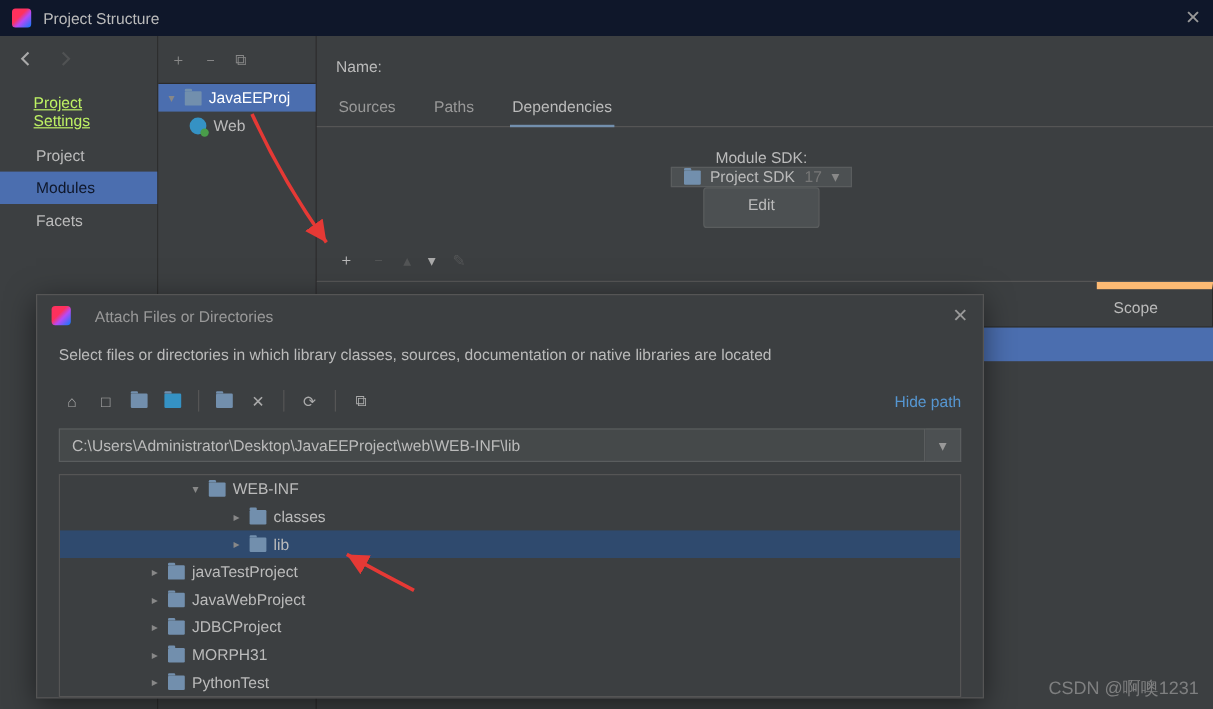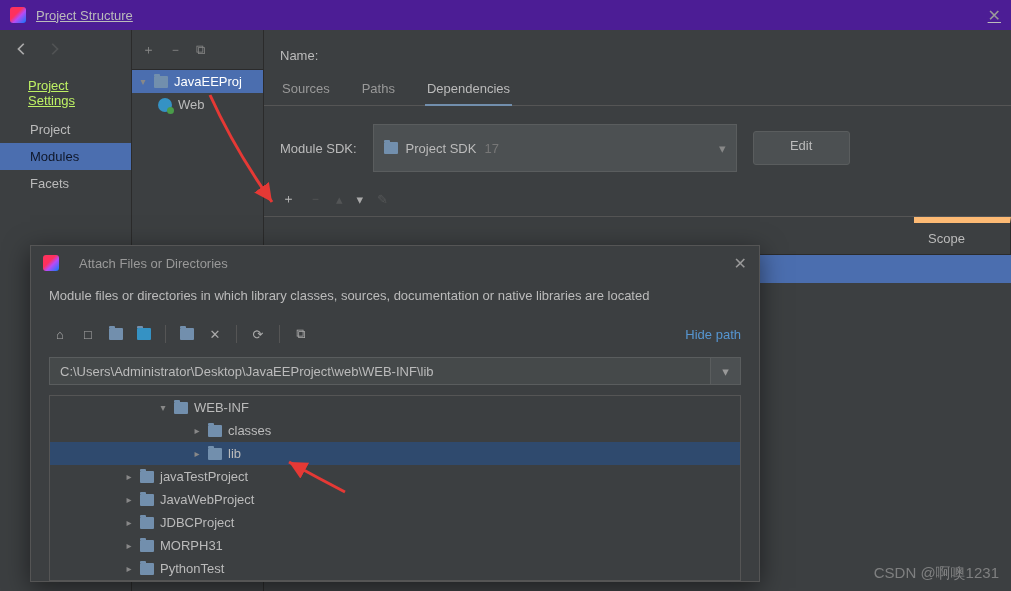--- a/index.html
+++ b/index.html
@@ -1,18 +1,18 @@
 <!DOCTYPE html>
 <html><head>
 <meta charset="utf-8">
 <style>
 * { margin:0; padding:0; box-sizing:border-box; font-family:"Segoe UI",Arial,sans-serif; font-size:13px; }
 body { background:#3c3f41; color:#bbbbbb; width:1011px; height:591px; overflow:hidden; position:relative; }
 .window { width:1011px; height:591px; background:#3c3f41; position:relative; }
-.titlebar { height:30px; display:flex; align-items:center; padding:15px 10px; background:#4c1d95;text-decoration:underline; }
+.titlebar { height:30px; display:flex; align-items:center; padding:15px 10px; background:#0f172a; }
 .ij-icon { width:16px; height:16px; background:linear-gradient(135deg,#fe315d 0%,#fe315d 40%,#b74af7 60%,#087cfa 100%); border-radius:3px; margin-right:10px; }
 .title { flex:1; color:#bbbbbb; }
 .close-x { color:#999; cursor:pointer; font-size:16px; }
 .inner { display:flex; height:561px; }
 .sidebar { width:132px; background:#3c3f41; border-right:1px solid #2b2b2b; }
 .nav-row { height:40px; display:flex; align-items:center; padding:0 15px; gap:18px; color:#777; }
 .nav-row svg { width:14px; height:14px; }
 .section-hdr { padding:8px 28px; color:#bef264;text-decoration:underline; }
 .side-item { padding:6px 0 6px 30px; color:#bbb; cursor:pointer; }
 .side-item.sel { background:#4b6eaf; color:#0f172a; }
@@ -24,32 +24,32 @@
 .folder-ic::before { content:""; position:absolute; top:-2px; left:0; width:6px; height:2px; background:#728fad; border-radius:1px 1px 0 0; }
 .web-ic { width:14px; height:14px; background:#3592c4; border-radius:50%; display:inline-block; position:relative; }
 .web-ic::after { content:""; position:absolute; bottom:-2px; right:-2px; width:7px; height:7px; background:#4a9d4a; border-radius:50%; }
 .main { flex:1; background:#3c3f41; padding:0; }
 .name-row { display:flex; align-items:center; padding:18px 22px 4px 16px; gap:18px; }
 .name-lbl { color:#bbb; }
 .name-input { flex:1; height:28px; background:#45494a; border:1px solid #5a5d5e; color:#bbb; padding:0 10px; }
 .tabs { display:flex; gap:28px; padding:14px 22px 0 16px; border-bottom:1px solid #555; }
 .tab { padding:0 2px 8px 2px; color:#999; cursor:pointer; }
 .tab.act { color:#bbb; border-bottom:2px solid #728fad; margin-bottom:-1px; }
-.sdk-row { display:flex; align-items:center; gap:16px; padding:18px 22px 10px 16px; }
+.sdk-row { display:flex; align-items:center; padding:18px 22px 10px 16px;flex-direction:column; }
 .sdk-sel { flex:1; max-width:364px; height:48px; background:#4c5052; border:1px solid #5a5d5e; display:flex; align-items:center; padding:0 10px; gap:8px; cursor:pointer; }
 .sdk-sel .arr { margin-left:auto; color:#888; }
 .ed-btn { width:97px; height:34px; background:#4c5052; border:1px solid #5a5d5e; color:#bbb; cursor:pointer; text-align:center; line-height:28px; border-radius:3px; }
 .dep-tb { display:flex; align-items:center; gap:14px; padding:8px 22px 8px 18px; border-bottom:1px solid #555; color:#777; }
 .dep-tb .dim { opacity:.4; }
 .hdr-row { display:flex; background:#3c3f41; border-bottom:1px solid #2b2b2b; }
 .hdr-cell { padding:8px 14px; border-right:1px solid #2b2b2b; border-top:6px solid #fdba74; }
 .hdr-main { flex:1; }
 .hdr-scope { width:97px; }
 .sel-row { height:28px; background:#4b6eaf; }
-.dialog { position:absolute; left:30px; top:245px; width:730px; background:#3c3f41; border:1px solid #555; box-shadow:0 6px 24px rgba(0,0,0,.5); }
+.dialog { position:absolute; left:30px; top:245px; width:790px; background:#3c3f41; border:1px solid #555; box-shadow:0 6px 24px rgba(0,0,0,.5); }
 .dlg-title { height:34px; display:flex; align-items:center; padding:0 12px; gap:10px; }
 .dlg-title .tt { flex:1; color:#999; }
 .dlg-desc { padding:8px 18px 14px 18px; color:#bbb; }
 .dlg-tb { display:flex; align-items:center; gap:6px; padding:6px 18px; }
 .tb-btn { width:22px; height:22px; display:flex; align-items:center; justify-content:center; color:#aaa; cursor:pointer; }
 .tb-sep { width:1px; height:18px; background:#555; margin:0 4px; }
 .tb-spacer { flex:1; }
 .hide-path { color:#5696d1; cursor:pointer; }
 .path-row { display:flex; padding:6px 18px 6px 18px; }
 .path-in { flex:1; height:28px; background:#45494a; border:1px solid #5a5d5e; color:#bbb; padding:0 10px; }
@@ -146,21 +146,21 @@
       </defs>
     <path d="M10,5 Q35,60 72,112" stroke="#e53935" stroke-width="3" fill="none" marker-end="url(#ah1)"></path>
   </svg>
 
   <div class="dialog">
     <div class="dlg-title">
       <span class="ij-icon"></span>
       <span class="tt">Attach Files or Directories</span>
       <span class="close-x">✕</span>
     </div>
-    <div class="dlg-desc">Module files or directories in which library classes, sources, documentation or native libraries are located</div>
+    <div class="dlg-desc">Select files or directories in which library classes, sources, documentation or native libraries are located</div>
     <div class="dlg-tb">
       <span class="tb-btn">⌂</span>
       <span class="tb-btn">□</span>
       <span class="tb-btn">
           <span class="folder-ic"></span>
         </span>
       <span class="tb-btn">
           <span class="folder-ic" style="background:#3592c4"></span>
         </span>
       <span class="tb-sep"></span>

